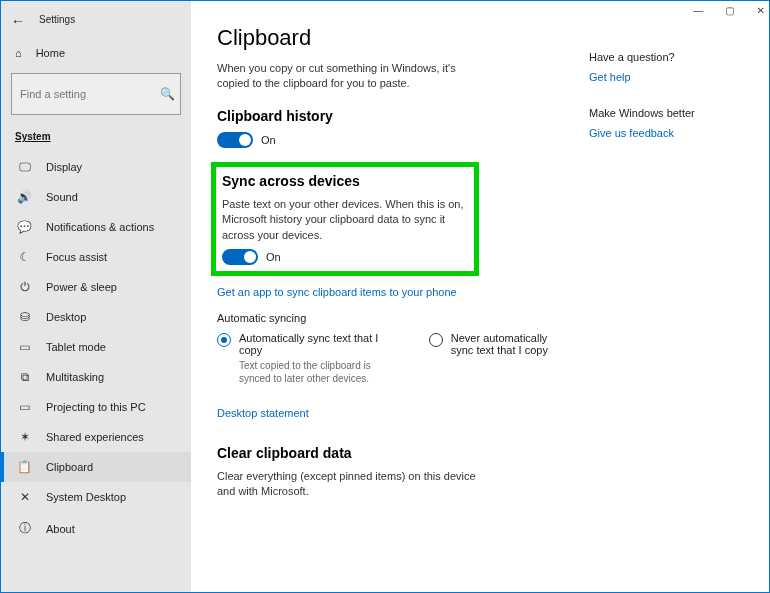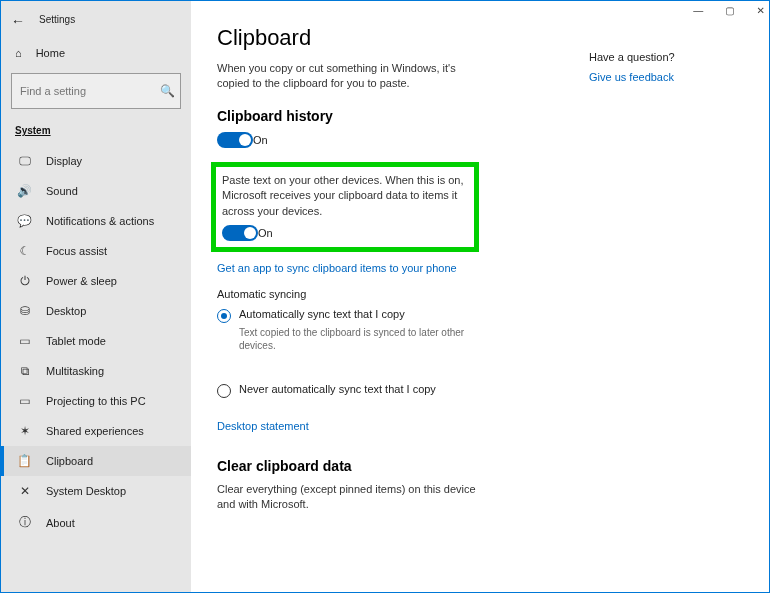--- a/index.html
+++ b/index.html
@@ -10,41 +10,41 @@
 .winctl { position: absolute; top: 4px; right: 4px; display: flex; gap: 22px; z-index: 10; }
 .winctl span { color: #444; font-size: 10px; cursor: default; }
 
 
 .sidebar { width: 190px; background: #e6e6e6; display: flex; flex-direction: column; padding: 8px 0 4px 0; }
 .topbar { display: flex; align-items: center; gap: 14px; padding: 2px 10px 10px 10px; }
 .back { font-size: 14px; color: #222; }
 .title { font-size: 10px; color: #222; }
 .homebar { display: flex; align-items: center; gap: 14px; padding: 10px 14px; font-size: 11px; color: #222; }
 .search { margin: 4px 10px 10px 10px; position: relative; }
-.search input { width: 100%; height: 36px; border: 1px solid #999; background: #eee; padding: 0 24px 0 8px; font-size: 11px; color: #666; outline: none; }
+.search input { width: 100%; height: 42px; border: 1px solid #999; background: #eee; padding: 0 24px 0 8px; font-size: 11px; color: #666; outline: none; }
 .search .si { position: absolute; right: 6px; top: 50%; transform: translateY(-50%); color: #666; font-size: 12px; }
 .section-label { font-size: 10px; font-weight: 600; padding: 6px 14px 10px 14px; color: #111; text-decoration: underline; }
 .navlist { display: flex; flex-direction: column; }
 .navitem { display: flex; align-items: center; gap: 14px; padding: 8px 14px; font-size: 11px; color: #222; cursor: default; border-left: 3px solid transparent; }
 .navitem.active { border-left-color: #0078d7; background: #dcdcdc; }
 .navitem .ico { width: 14px; display: inline-flex; justify-content: center; color: #333; font-size: 12px; }
 
 
 .main { flex: 1; display: flex; background: #fff; }
 .content { flex: 1; padding: 24px 20px 10px 26px; overflow: hidden; }
 .content h1 { font-size: 22px; font-weight: 400; margin-bottom: 10px; }
 .desc { font-size: 11px; color: #333; max-width: 260px; line-height: 1.4; margin-bottom: 16px; }
 .content h2 { font-size: 14px; font-weight: 600; margin-bottom: 8px; }
-.toggle-row { display: flex; align-items: center; margin: 8px 0 14px 0; }
+.toggle-row { display: flex; align-items: center; gap: 8px; margin: 8px 0 14px 0; }
 .toggle { width: 36px; height: 16px; border-radius: 8px; background: #0067c0; position: relative; }
 .toggle::after { content: ""; position: absolute; right: 2px; top: 2px; width: 12px; height: 12px; background: #fff; border-radius: 50%; }
 .toggle-label { font-size: 11px; color: #222; }
 .highlight { border: 5px solid #00d000; padding: 6px; margin: 4px -6px 6px -6px; max-width: 268px; }
 .link { color: #0067c0; font-size: 11px; cursor: pointer; margin-bottom: 14px; display: inline-block; }
-.radio-group { display: flex; flex-direction: column; gap: 31px; margin-bottom: 18px; }
+.radio-group { display: flex; flex-direction: row; gap: 31px; margin-bottom: 18px; }
 .radio { display: flex; gap: 8px; align-items: flex-start; }
 .rbullet { width: 14px; height: 14px; border: 1.5px solid #333; border-radius: 50%; margin-top: 1px; position: relative; flex: none; }
 .rbullet.sel { border-color: #0067c0; }
 .rbullet.sel::after { content: ""; position: absolute; left: 3px; top: 3px; width: 6px; height: 6px; border-radius: 50%; background: #0067c0; }
 .radio-label { font-size: 11px; color: #222; }
 .radio-sub { font-size: 10px; color: #6a6a6a; margin: 3px 0 0 22px; max-width: 260px; line-height: 1.3; }
 .h-sub { font-size: 11px; color: #222; margin-bottom: 8px; }
 
 .aside { width: 180px; padding: 50px 10px 0 0; }
 .aside .atitle { font-size: 11px; color: #222; margin-bottom: 8px; }
@@ -135,21 +135,22 @@
       <h1>Clipboard</h1>
       <p class="desc">When you copy or cut something in Windows, it's copied to the clipboard for you to paste.</p>
 
       <h2>Clipboard history</h2>
       <div class="toggle-row">
         <div class="toggle"></div>
         <span class="toggle-label">On</span>
       </div>
 
       <div class="highlight">
-        <p class="desc" style="margin-bottom:6px">Paste text on your other devices. When this is on, Microsoft receives your clipboard data to items it across your devices.</p>
+        <h2>Sync across devices</h2>
+        <p class="desc" style="margin-bottom:6px">Paste text on your other devices. When this is on, Microsoft history your clipboard data to sync it across your devices.</p>
         <div class="toggle-row" style="margin:0">
           <div class="toggle"></div>
           <span class="toggle-label">On</span>
         </div>
       </div>
 
       <span class="link">Get an app to sync clipboard items to your phone</span>
 
       <div class="h-sub">Automatic syncing</div>
       <div class="radio-group">
@@ -170,16 +171,18 @@
 
       <span class="link">Desktop statement</span>
 
       <h2 style="margin-top:12px">Clear clipboard data</h2>
       <p class="desc">Clear everything (except pinned items) on this device and with Microsoft.</p>
       
     </div>
 
     <div class="aside">
       <div class="atitle">Have a question?</div>
+      <span class="alink">Get help</span>
+      <div class="atitle">Make Windows better</div>
       <span class="alink">Give us feedback</span>
     </div>
   </div>
 </div>
 
 </body></html>

